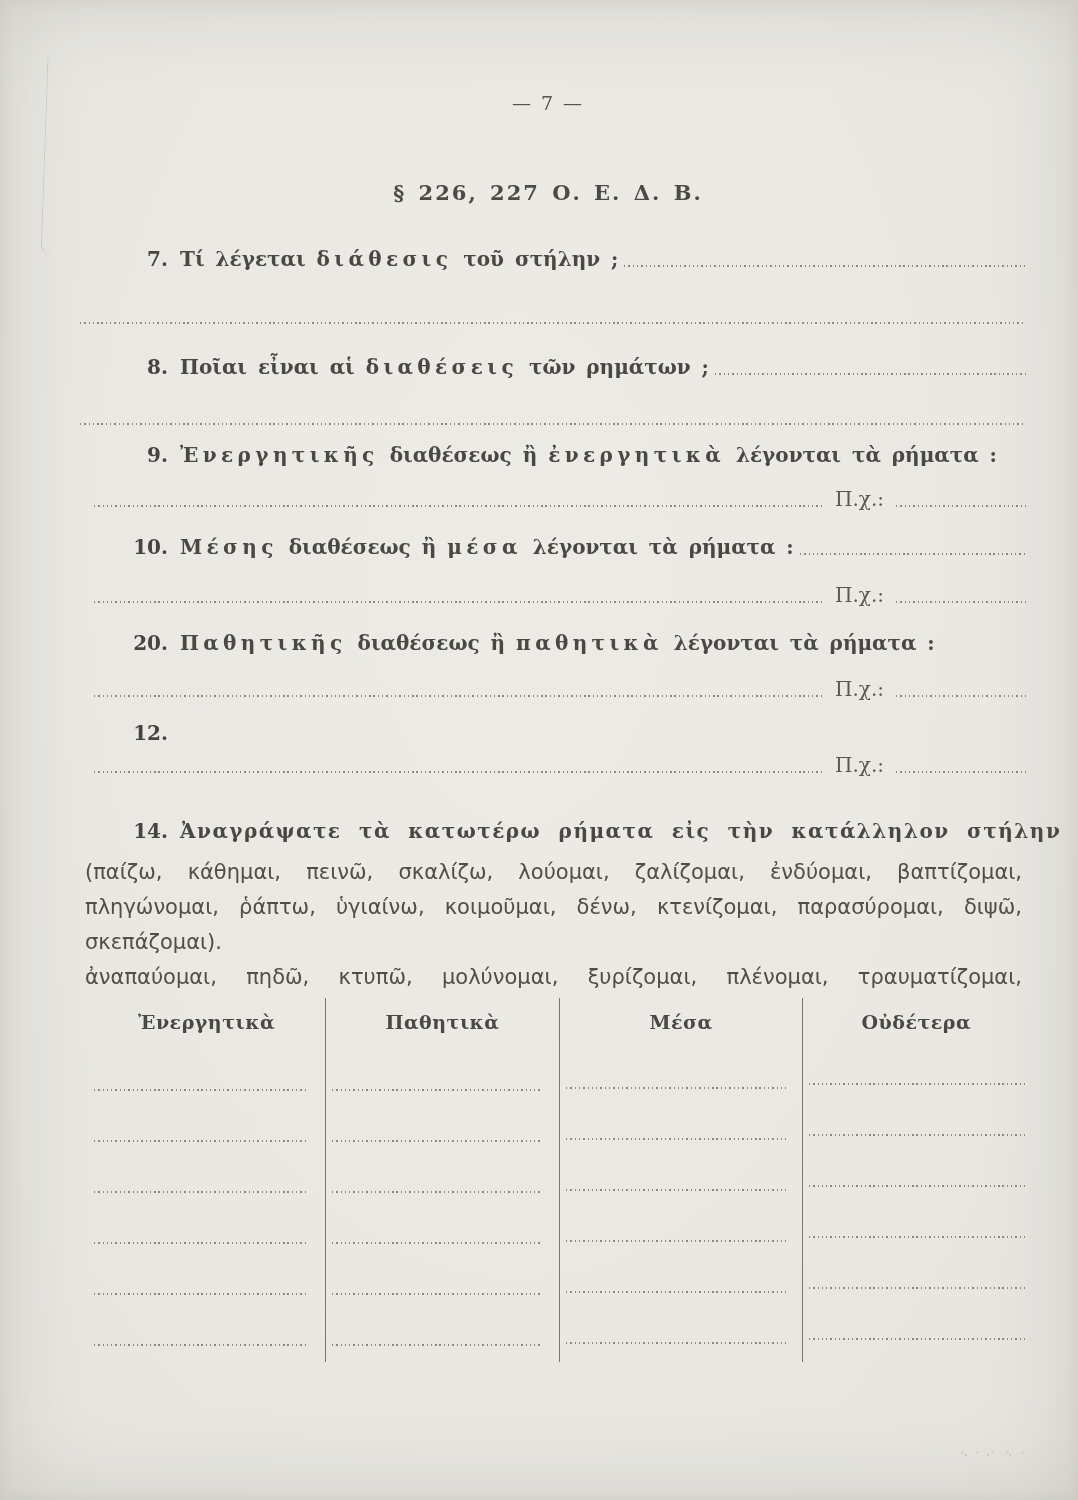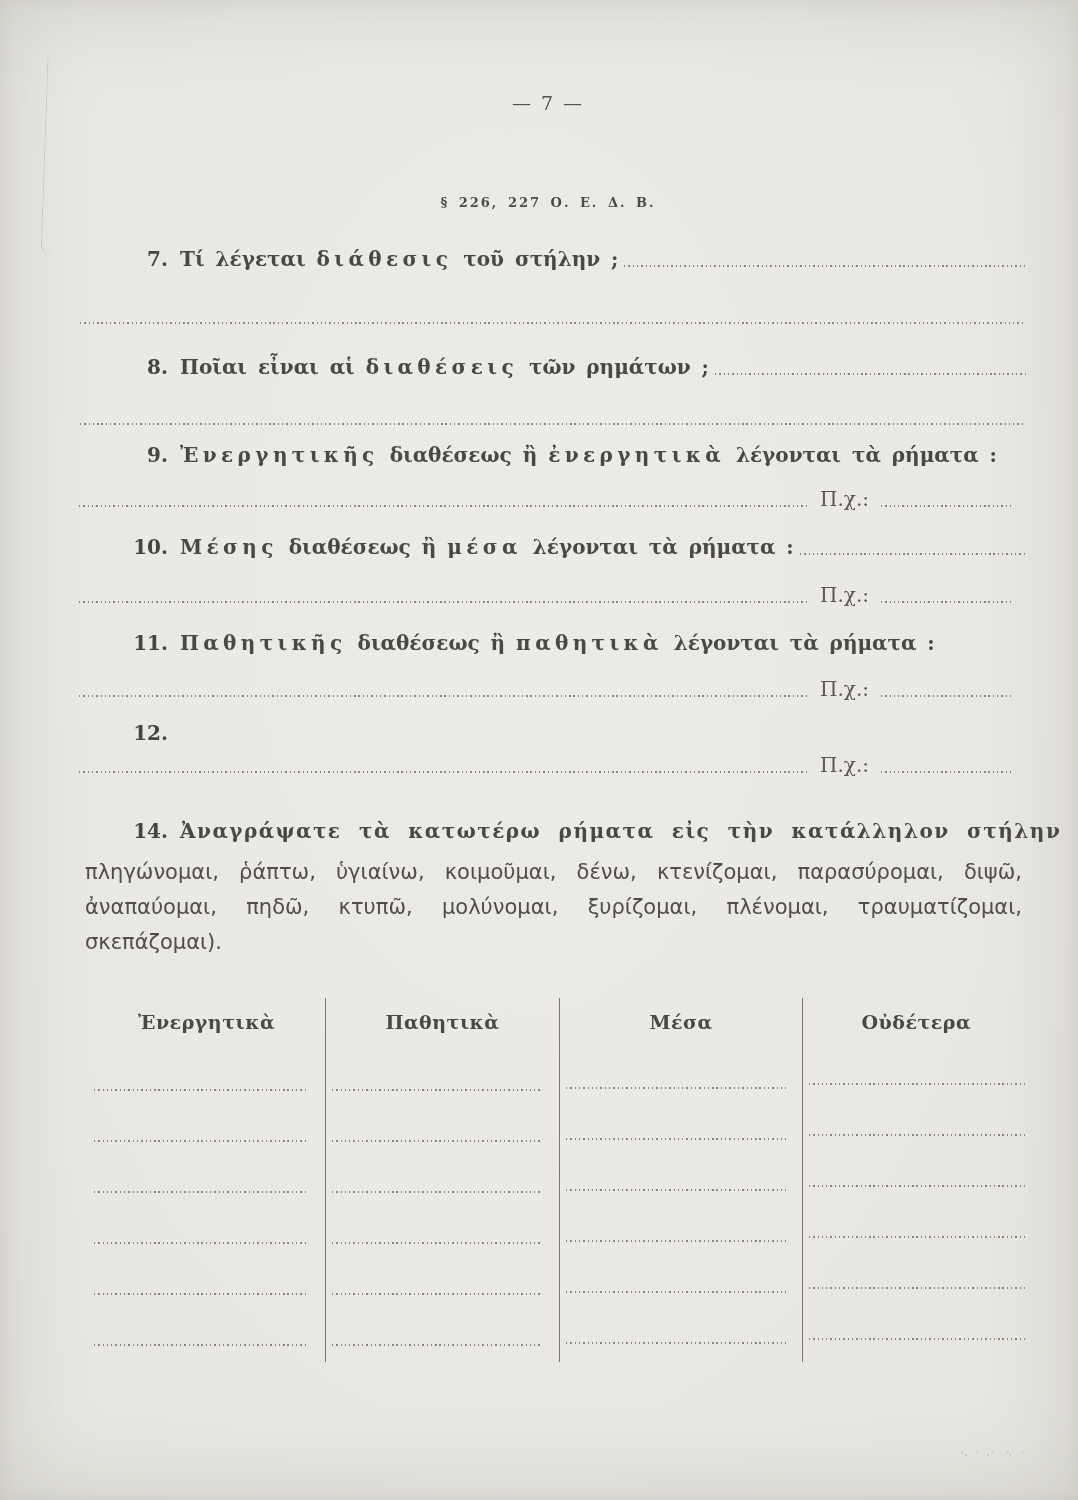--- a/index.html
+++ b/index.html
@@ -51,22 +51,22 @@
   }
   .doc-title {
     top: 140px;
     font-size: 28px;
     font-weight: 700;
     letter-spacing: 2.5px;
     word-spacing: 10px;
     color: #474540;
   }
   .doc-subtitle {
-    top: 195px;
-    font-size: 13px;
+    top: 180px;
+    font-size: 21px;
     font-weight: 700;
     letter-spacing: 2px;
     word-spacing: 3px;
     color: #4c4a44;
   }
 
   
   .dots {
     background-image: repeating-linear-gradient(90deg,
       #8a887c 0px, #8a887c 1.3px, rgba(0,0,0,0) 1.3px, rgba(0,0,0,0) 4.3px);
@@ -102,21 +102,21 @@
   .q-text .sp { letter-spacing: 0.22em; }
   .q13 .q-text { letter-spacing: 1.5px; word-spacing: 9px; }
   .dotfill {
     flex: 1 1 auto;
     align-self: flex-end;
     margin: 0 0 5px 6px;
   }
 
   
   .pch-row {
-    left: 79px; width: 940px;
+    left: 94px; width: 940px;
     display: flex;
     align-items: center;
   }
   .pch-label {
     font-size: 20px;
     line-height: 26px;
     color: #5a584f;
     padding: 0 6px 0 10px;
     word-spacing: 1px;
   }
@@ -220,21 +220,21 @@
       <span>λέγονται τὰ ρήματα :</span></span>
     <span class="dotfill dots"></span>
   </div>
   <div class="abs pch-row" style="top:582px">
     <span class="dotfill dots lead"></span>
     <span class="pch-label">Π.χ.:</span>
     <span class="dotfill dots short"></span>
   </div>
 
   <div class="abs q-row" style="top:630px">
-    <span class="q-num">11.</span>
+    <span class="q-num">20.</span>
     <span class="q-text"><span class="sp">Παθητικῆς</span>
       <span>διαθέσεως ἢ</span>
       <span class="sp">παθητικὰ</span>
       <span>λέγονται τὰ ρήματα :</span></span>
   </div>
   <div class="abs pch-row" style="top:676px">
     <span class="dotfill dots lead"></span>
     <span class="pch-label">Π.χ.:</span>
     <span class="dotfill dots short"></span>
   </div>
@@ -247,23 +247,24 @@
     <span class="pch-label">Π.χ.:</span>
     <span class="dotfill dots short"></span>
   </div>
 
   <div class="abs q-row q13" style="top:818px">
     <span class="q-num">14.</span>
     <span class="q-text"><span>Ἀναγράψατε τὰ κατωτέρω ρήματα εἰς τὴν κατάλληλον στήλην :</span></span>
   </div>
 
   <div class="abs verb-list">
+    <div class="verb-line">(παίζω, κάθημαι, πεινῶ, σκαλίζω, λούομαι, ζαλίζομαι, ἐνδύομαι, βαπτίζομαι,</div>
     <div class="verb-line">πληγώνομαι, ῥάπτω, ὑγιαίνω, κοιμοῦμαι, δένω, κτενίζομαι, παρασύρομαι, διψῶ,</div>
+    <div class="verb-line last">σκεπάζομαι).</div>
     <div class="verb-line">ἀναπαύομαι, πηδῶ, κτυπῶ, μολύνομαι, ξυρίζομαι, πλένομαι, τραυματίζομαι,</div>
-    <div class="verb-line last">σκεπάζομαι).</div>
   </div>
 
   <div class="abs verb-table">
     <div class="vt-col vt-col-1">
       <div class="vt-header">Ἐνεργητικὰ</div>
       <div class="vt-row">
           <span class="dotfill dots"></span>
         </div>
       <div class="vt-row">
           <span class="dotfill dots"></span>

